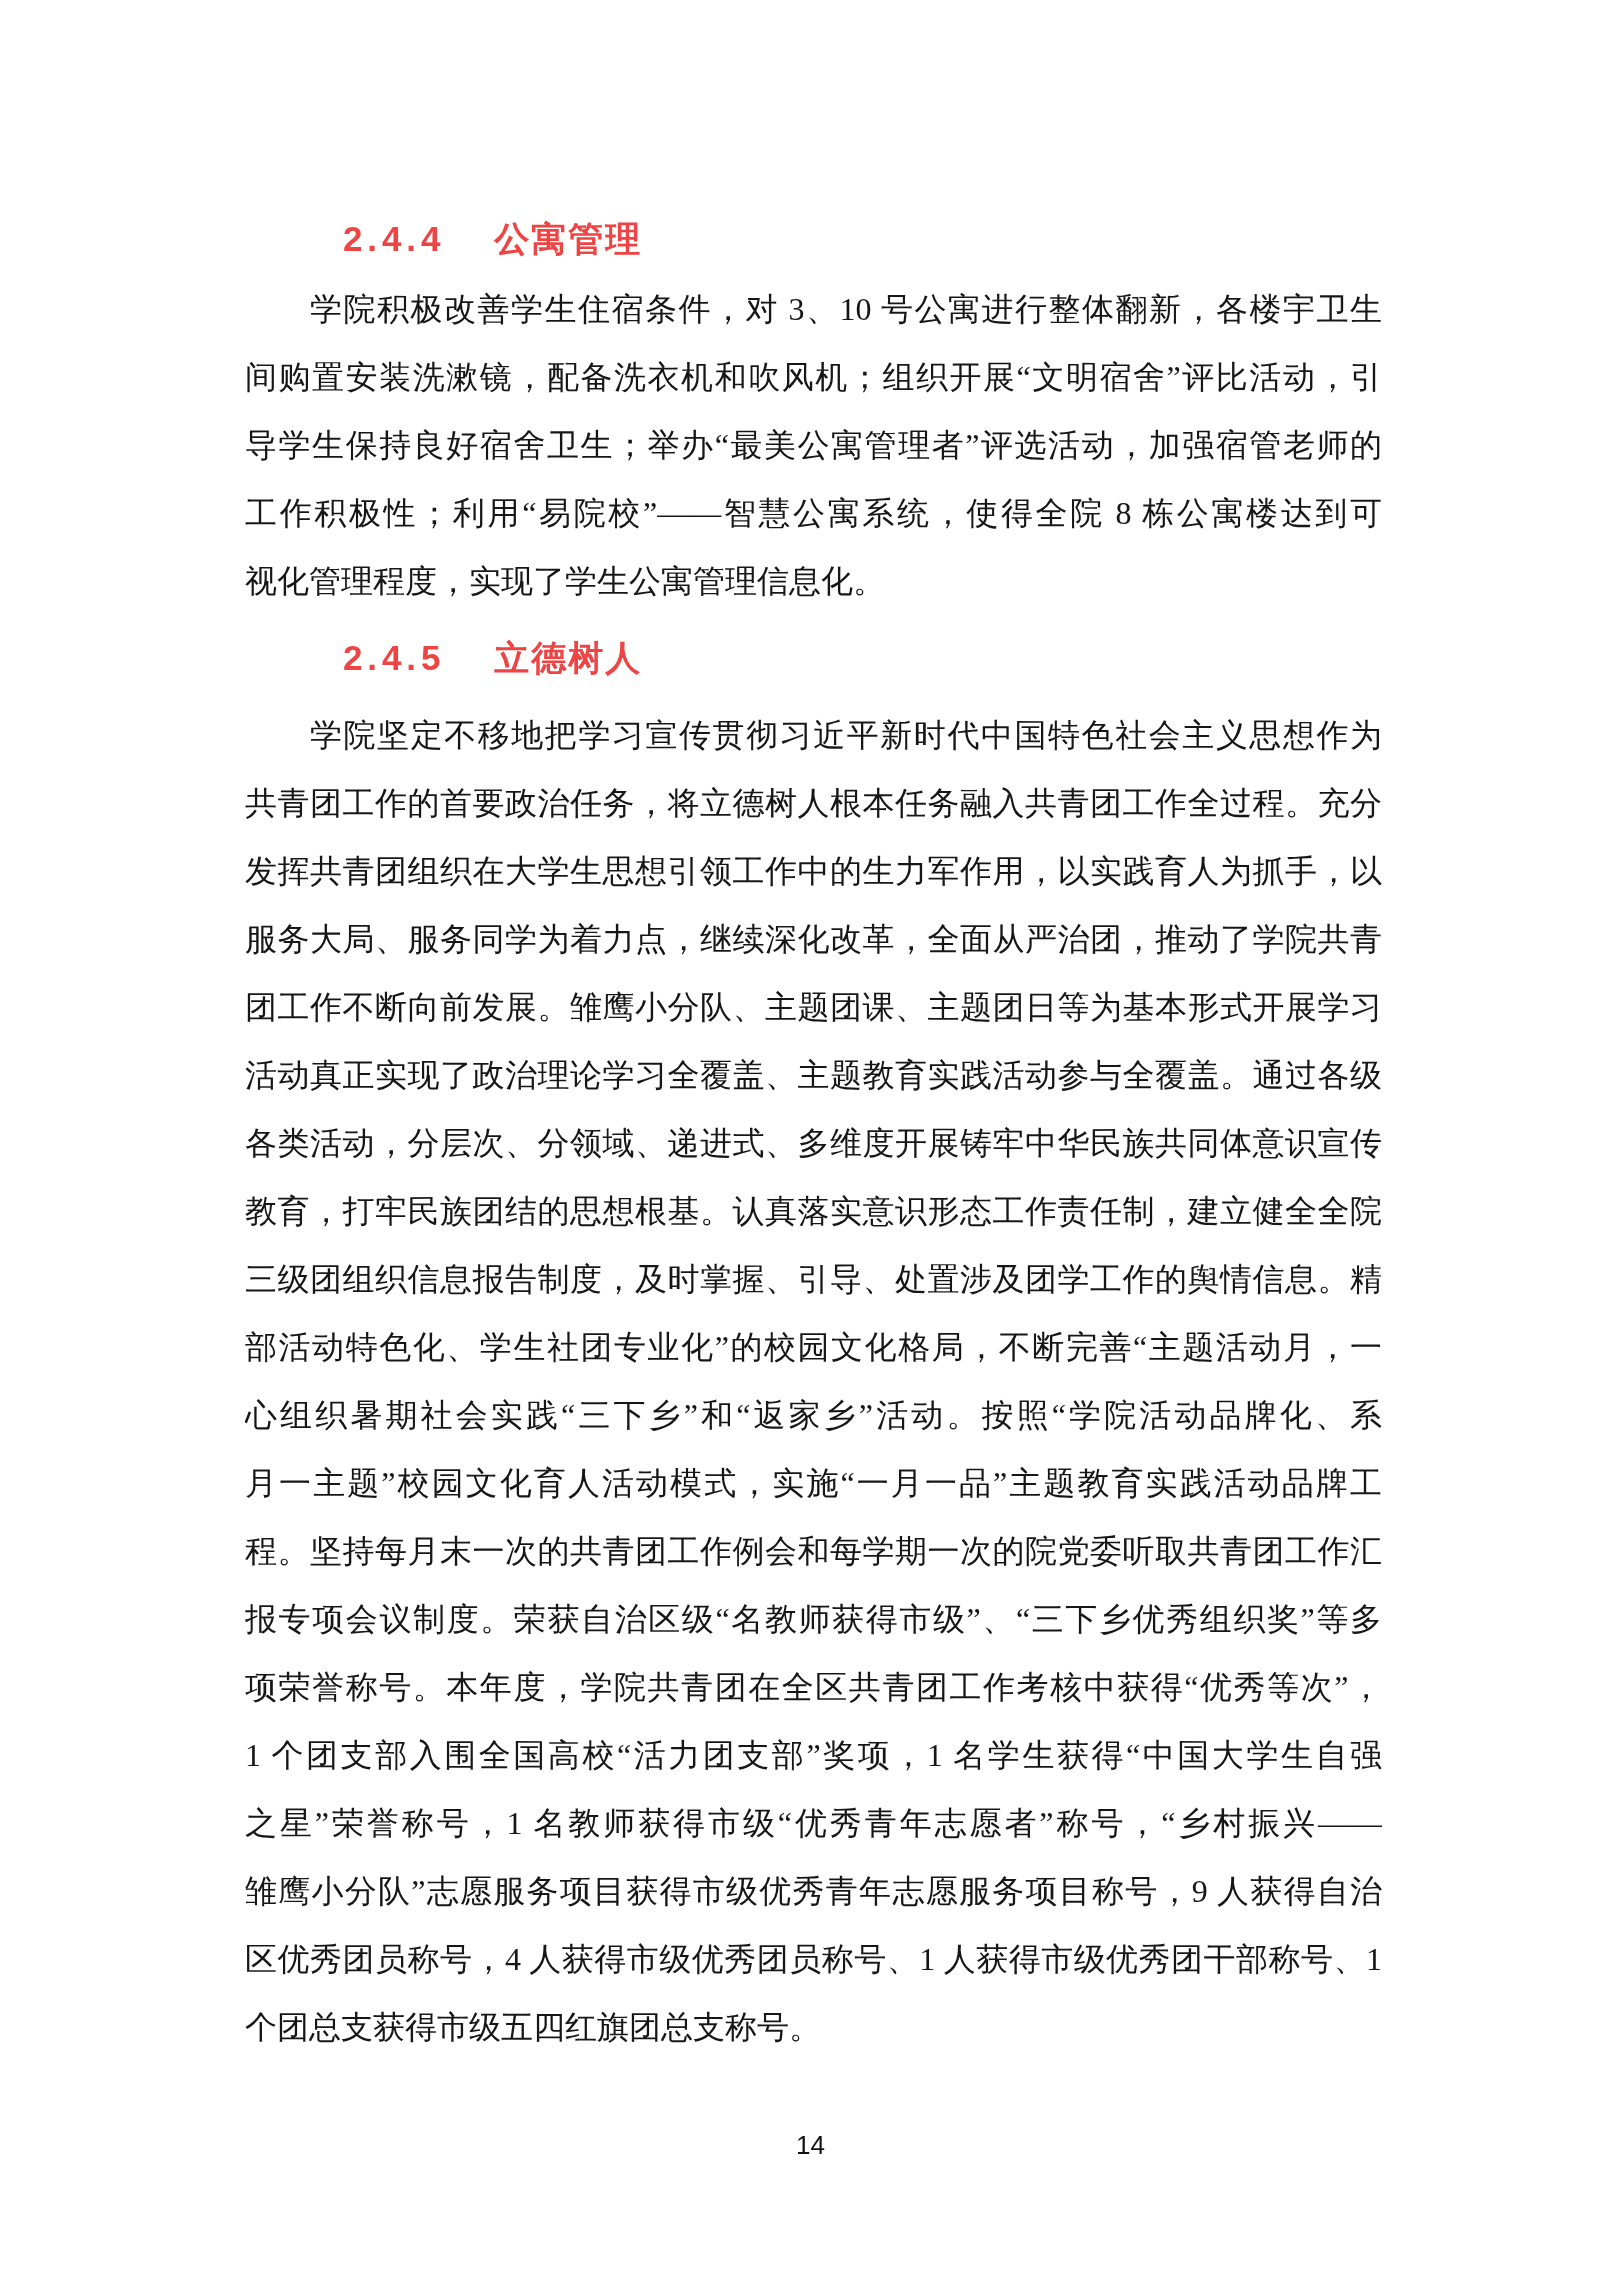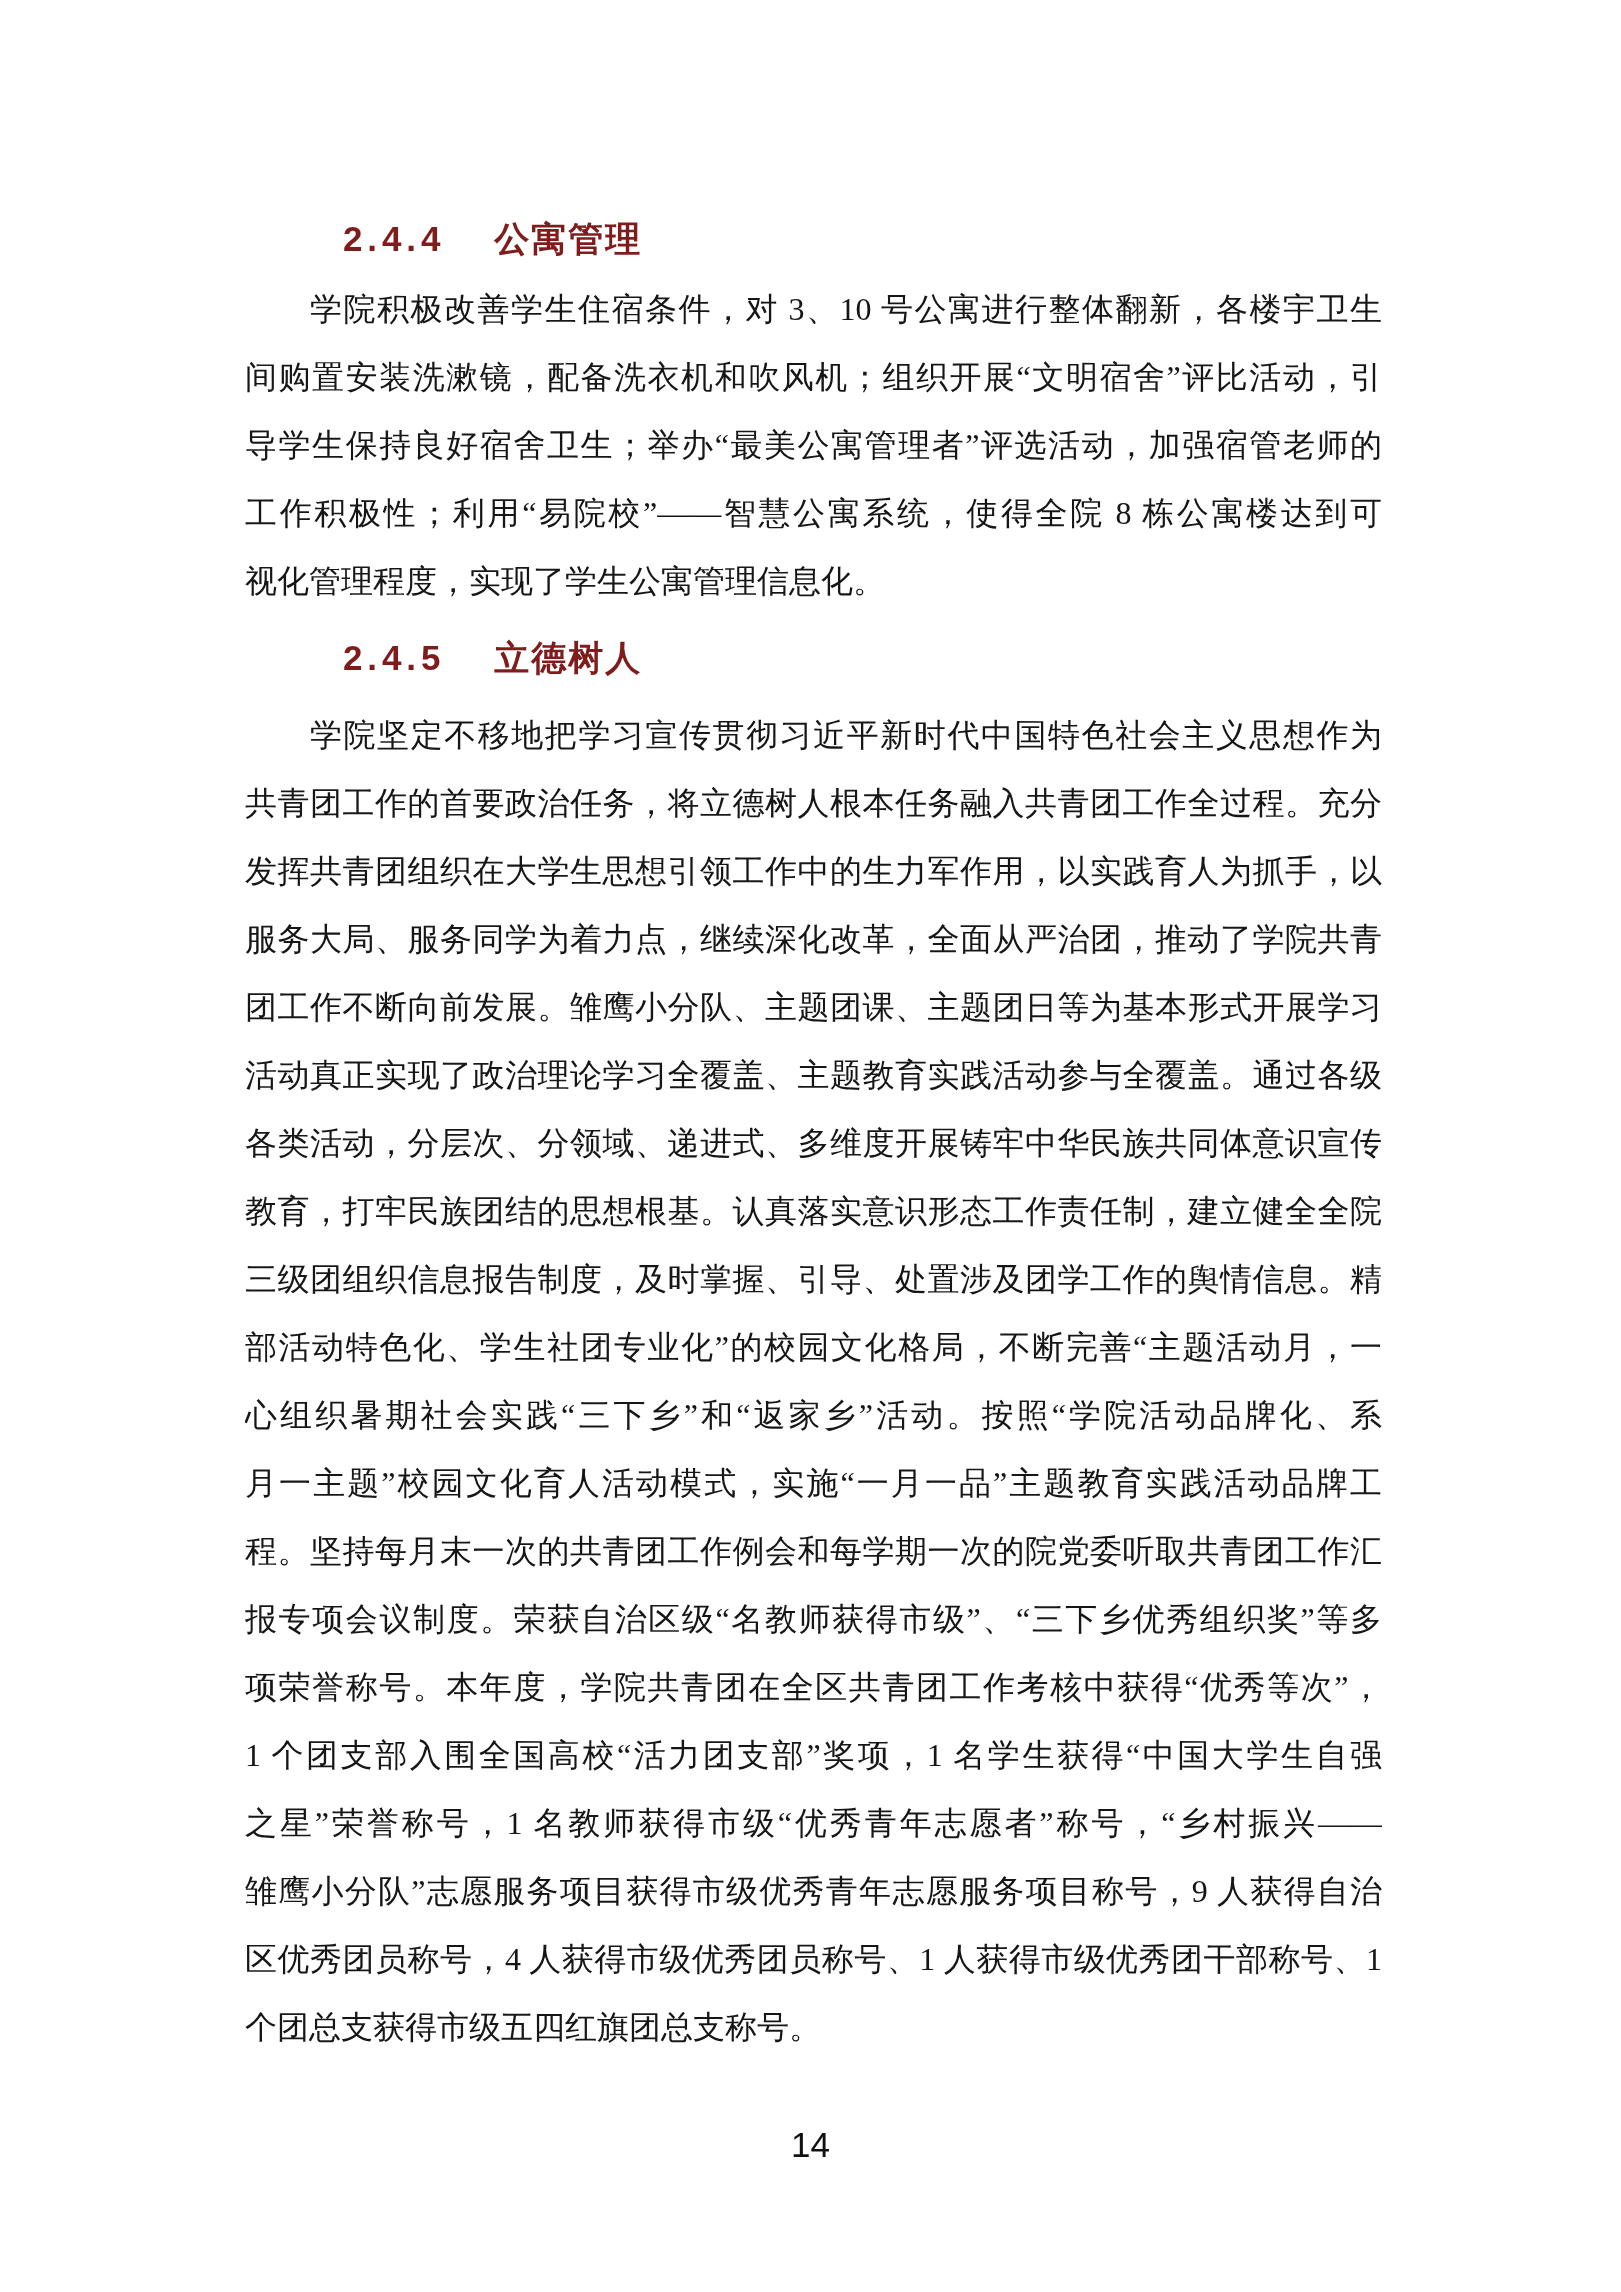--- a/index.html
+++ b/index.html
@@ -22,21 +22,21 @@
     top: 205px;
     width: 1137px;
   }
   .section-heading {
     height: 68px;
     line-height: 68px;
     padding-left: 98px;
     font-family: "Liberation Sans", "DejaVu Sans", sans-serif;
     font-weight: 700;
     font-size: 35px;
-    color: #7f1d1d;
+    color: #ef4444;
     white-space: nowrap;
   }
   .heading-number {
     letter-spacing: 4.9px;
     margin-right: 49px;
   }
   .heading-title {
     letter-spacing: 2px;
   }
   .para {
@@ -60,21 +60,21 @@
   .para-2 { margin-top: 8.8px; }
   .page-footer {
     position: absolute;
     left: 0;
     top: 2111px;
     width: 1621px;
     height: 68px;
     line-height: 68px;
     text-align: center;
     font-family: "Liberation Sans", "DejaVu Sans", sans-serif;
-    font-size: 35px;
+    font-size: 26px;
     color: #111111;
   }
 </style>
 </head>
 <body>
 
 <div class="page">
   <div class="content">
 
     <div class="section-heading heading-1">

